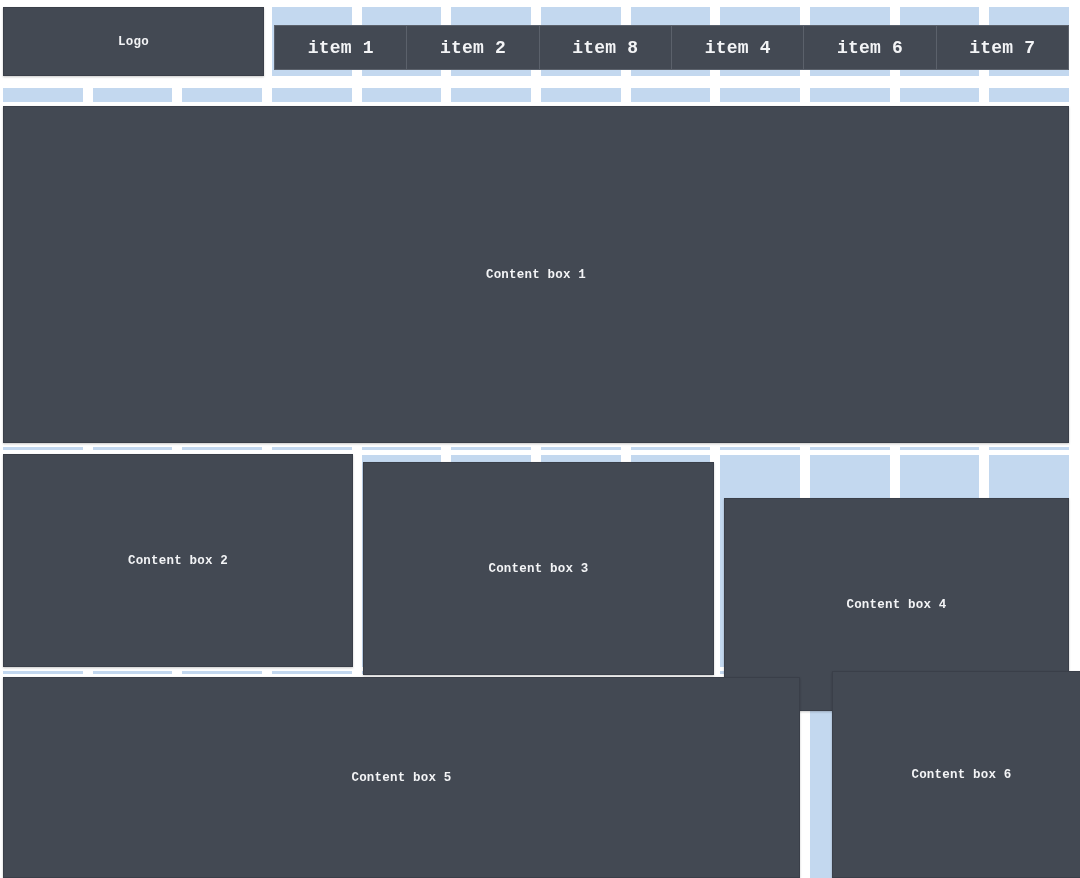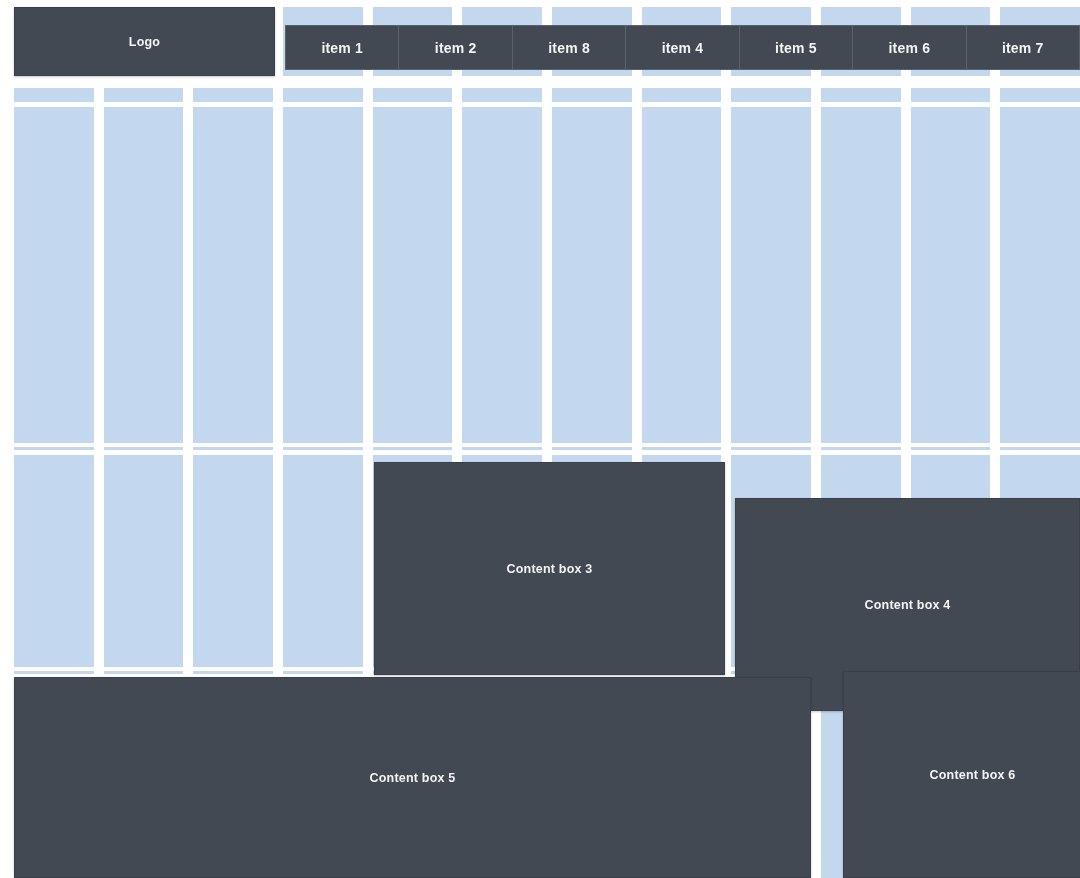--- a/index.html
+++ b/index.html
@@ -19,24 +19,25 @@
   #canvas {
     position: relative;
     width: 1080px;
     height: 878px;
     background: #ffffff;
   }
 
   
   #grid-area {
     position: absolute;
-    left: 14px;
+    left: 3px;
     top: 7px;
     width: 1066px;
     height: 663px;
+    font-family: Liberation Mono, monospace;
   }
 
   
   .col-guides {
     position: absolute;
     left: 0;
     top: 0;
     width: 1066px;
     height: 871px;
     display: flex;
@@ -106,21 +107,21 @@
     flex-direction: row;
     z-index: 3;
   }
   .nav-item {
     flex: 1 1 0;
     background: #434953;
     border: 1px solid #5b616b;
     border-left-width: 0;
     box-sizing: border-box;
     color: #f3f4f6;
-    font-size: 14px;
+    font-size: 18px;
     font-weight: bold;
     display: flex;
     align-items: center;
     justify-content: center;
     letter-spacing: 0.2px;
   }
   .nav-item:first-child { border-left-width: 1px; }
 
   
   .box1 {
@@ -193,26 +194,27 @@
 
     <div class="boxes">
 
       <div class="box logo-box">Logo</div>
 
       <div class="nav-bar">
         <div class="nav-item">item 1</div>
         <div class="nav-item">item 2</div>
         <div class="nav-item">item 8</div>
         <div class="nav-item">item 4</div>
-        <div class="nav-item">item 5</div>
         <div class="nav-item">item 6</div>
         <div class="nav-item">item 7</div>
       </div>
 
-
+      <div class="box box1">Content box 1</div>
+
+      <div class="box box2">Content box 2</div>
 
       <div class="box box3">Content box 3</div>
 
       <div class="box box4">Content box 4</div>
 
       <div class="box box5">Content box 5</div>
 
       <div class="box box6">Content box 6</div>
 
     </div>

